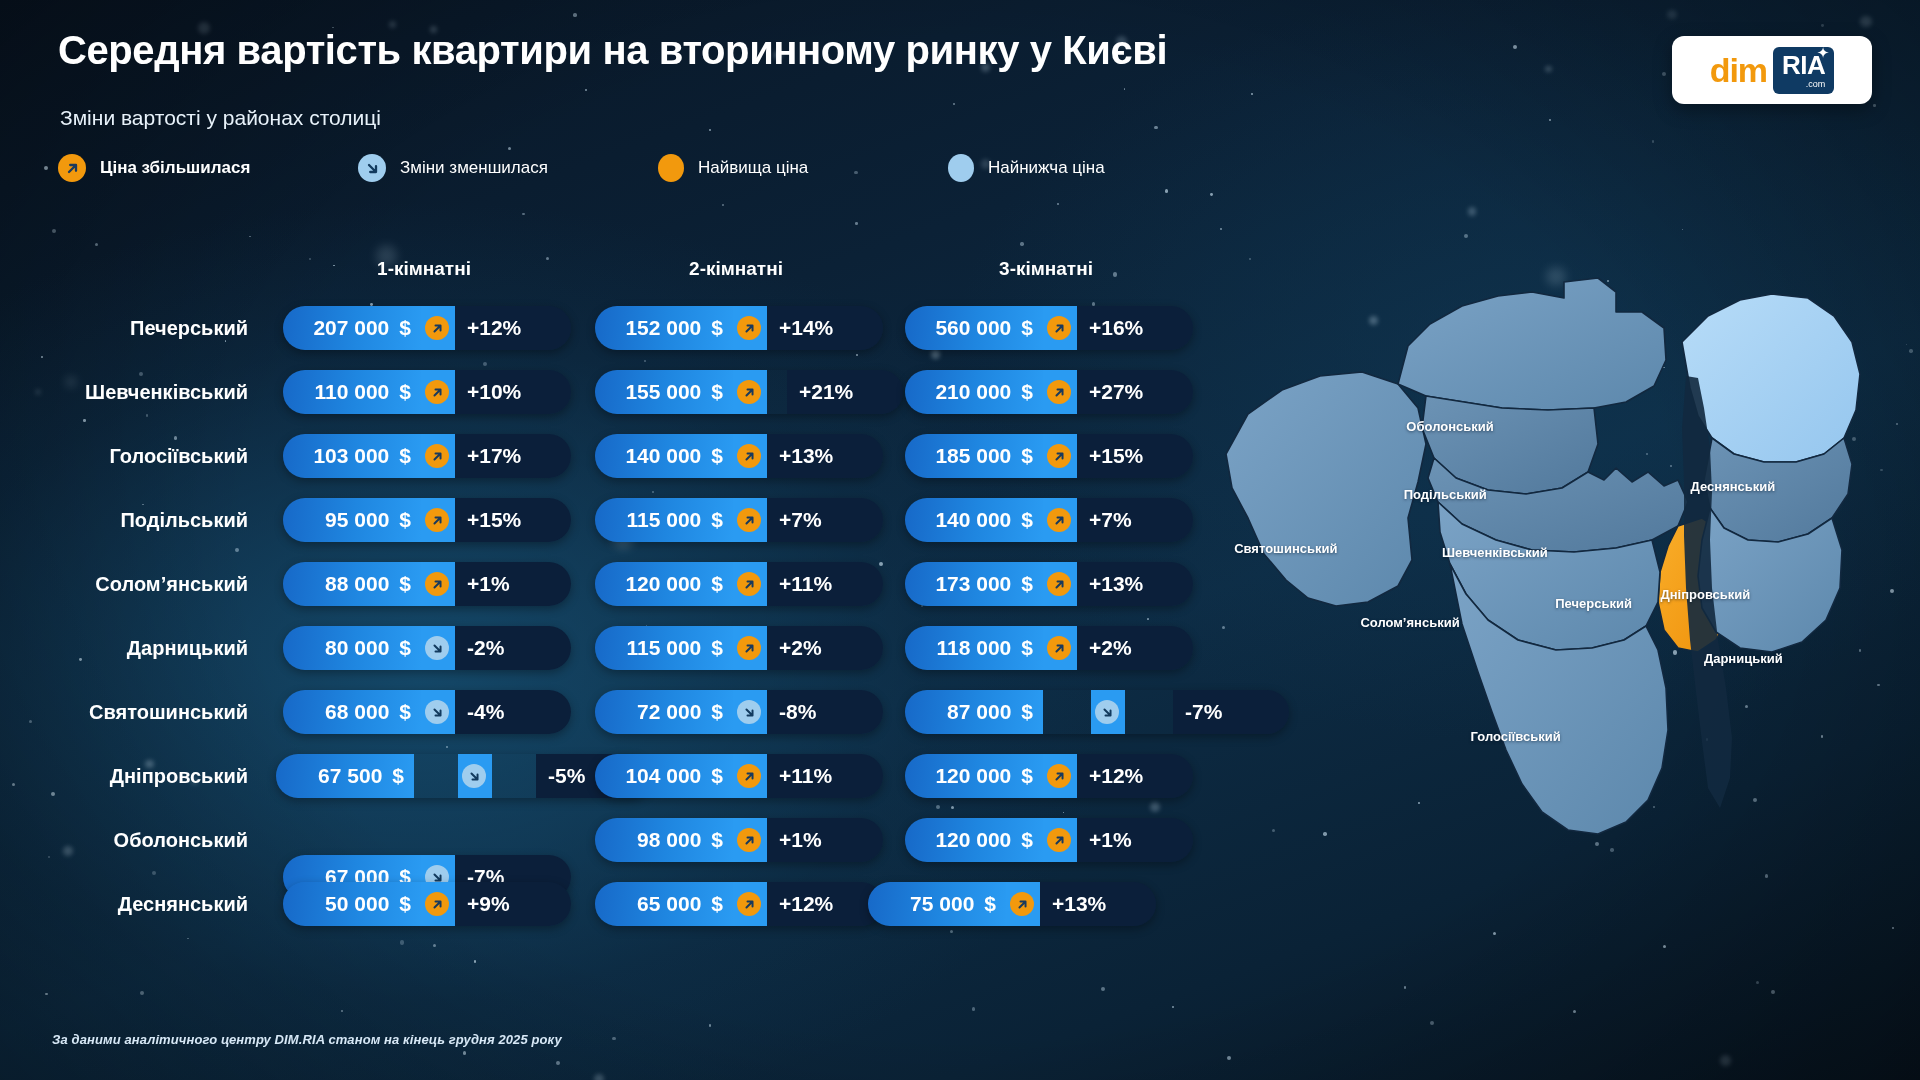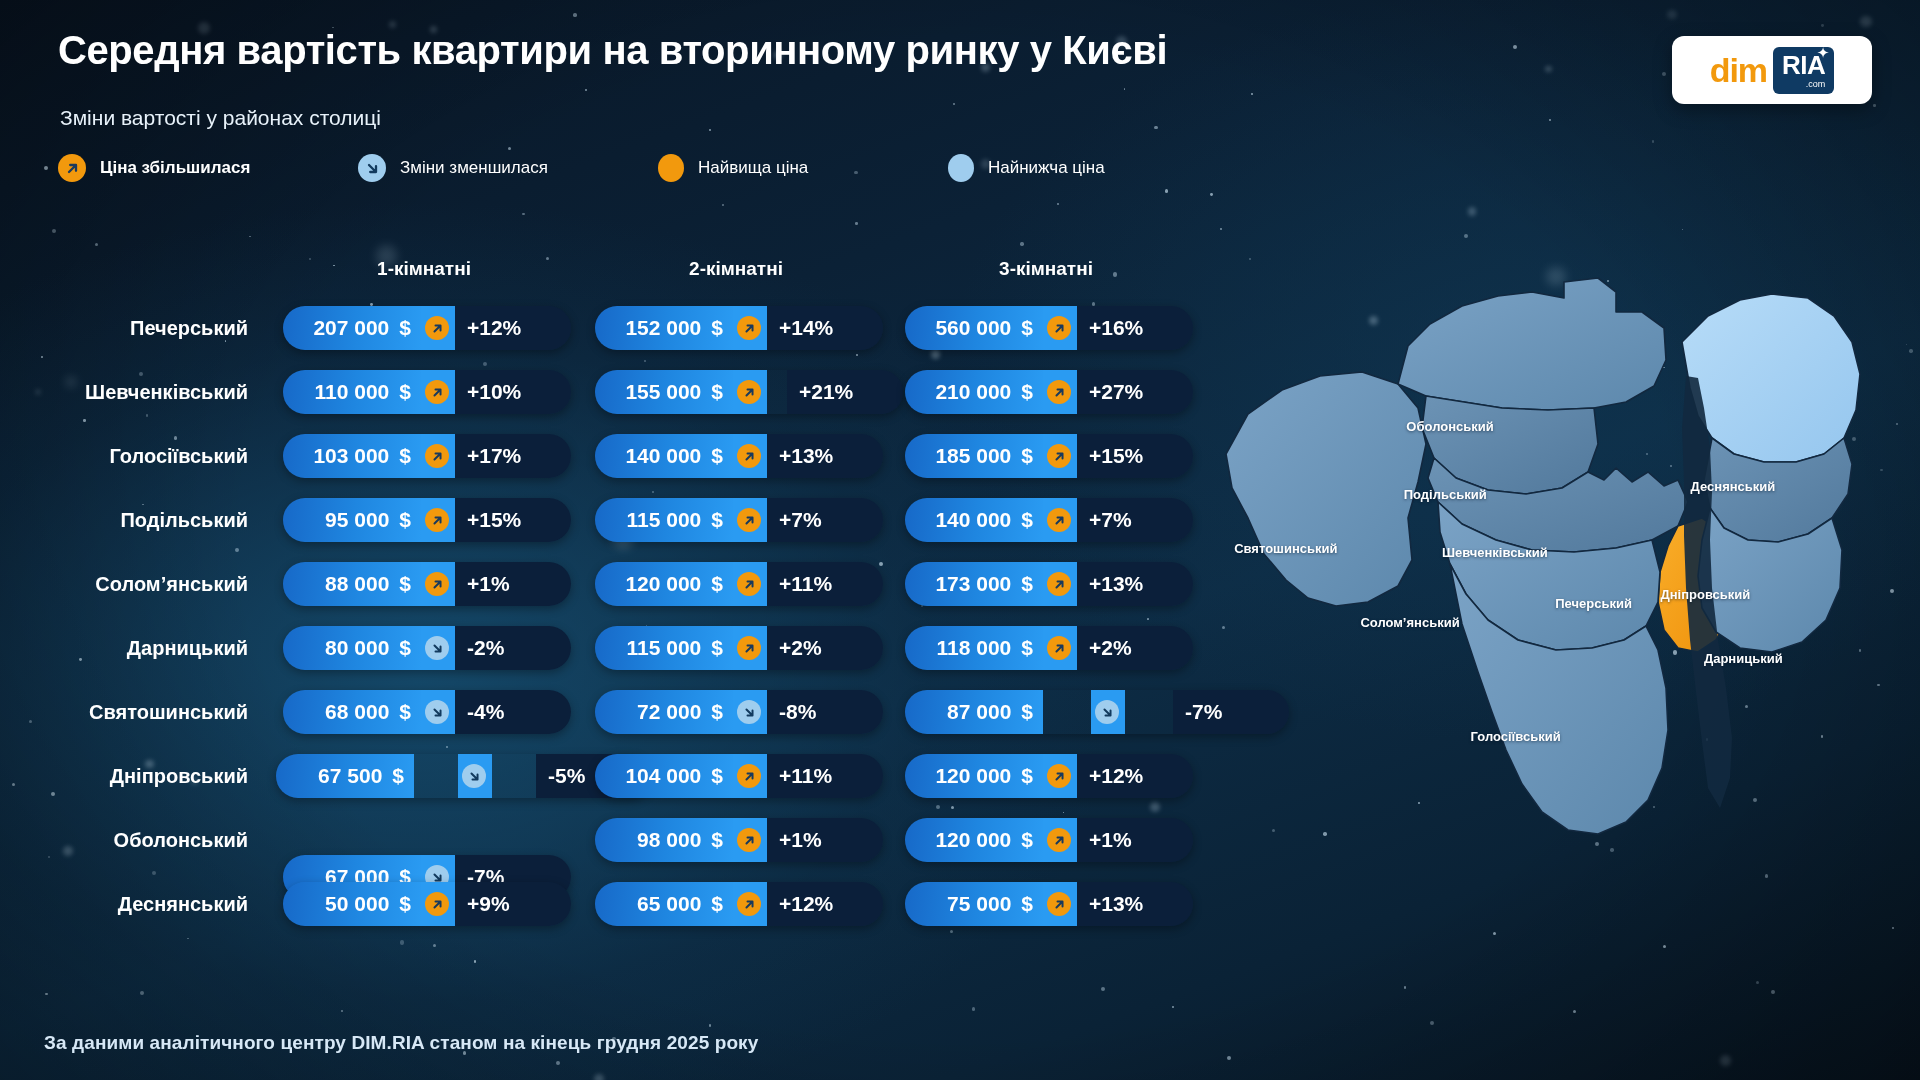--- a/index.html
+++ b/index.html
@@ -162,26 +162,27 @@
     white-space: nowrap;
   }
   .pill .badge { width: 24px; height: 24px; }
   .pill .arrow-svg { width: 13px; height: 13px; }
 
   
 
   
   .footer {
     position: absolute;
-    left: 44px; top: 1032px;
-    font-size: 19px;
+    left: 52px; top: 1032px;
+    font-size: 13px;
     color: #d7e8f6;
     font-weight: bold;
     letter-spacing: 0.1px;
     white-space: nowrap;
+    font-style: italic;
   }
 
   
   .logo {
     position: absolute;
     right: 48px; top: 36px;
     width: 200px; height: 68px;
     background: #ffffff;
     border-radius: 12px;
     display: flex;
@@ -896,21 +897,21 @@
               </div>
               <div class="ind">
                 <span class="badge up">
                   <svg class="arrow-svg" viewBox="0 0 15 15" fill="none" stroke="#1a3a5c" stroke-width="2.3" stroke-linecap="round" stroke-linejoin="round">
                     <path d="M4 11 L11 4 M5.2 4 L11 4 L11 9.8"></path>
                   </svg>
                 </span>
               </div>
               <div class="pct" style="width: 116px;">+12%</div>
             </div>
-            <div class="pill" style="left: 905px;">
+            <div class="pill" style="left: 868px;">
               <div class="price" style="width: 138px;">
                 <span>75 000</span>
                 <span class="cur">$</span>
               </div>
               <div class="ind">
                 <span class="badge up">
                   <svg class="arrow-svg" viewBox="0 0 15 15" fill="none" stroke="#1a3a5c" stroke-width="2.3" stroke-linecap="round" stroke-linejoin="round">
                     <path d="M4 11 L11 4 M5.2 4 L11 4 L11 9.8"></path>
                   </svg>
                 </span>

